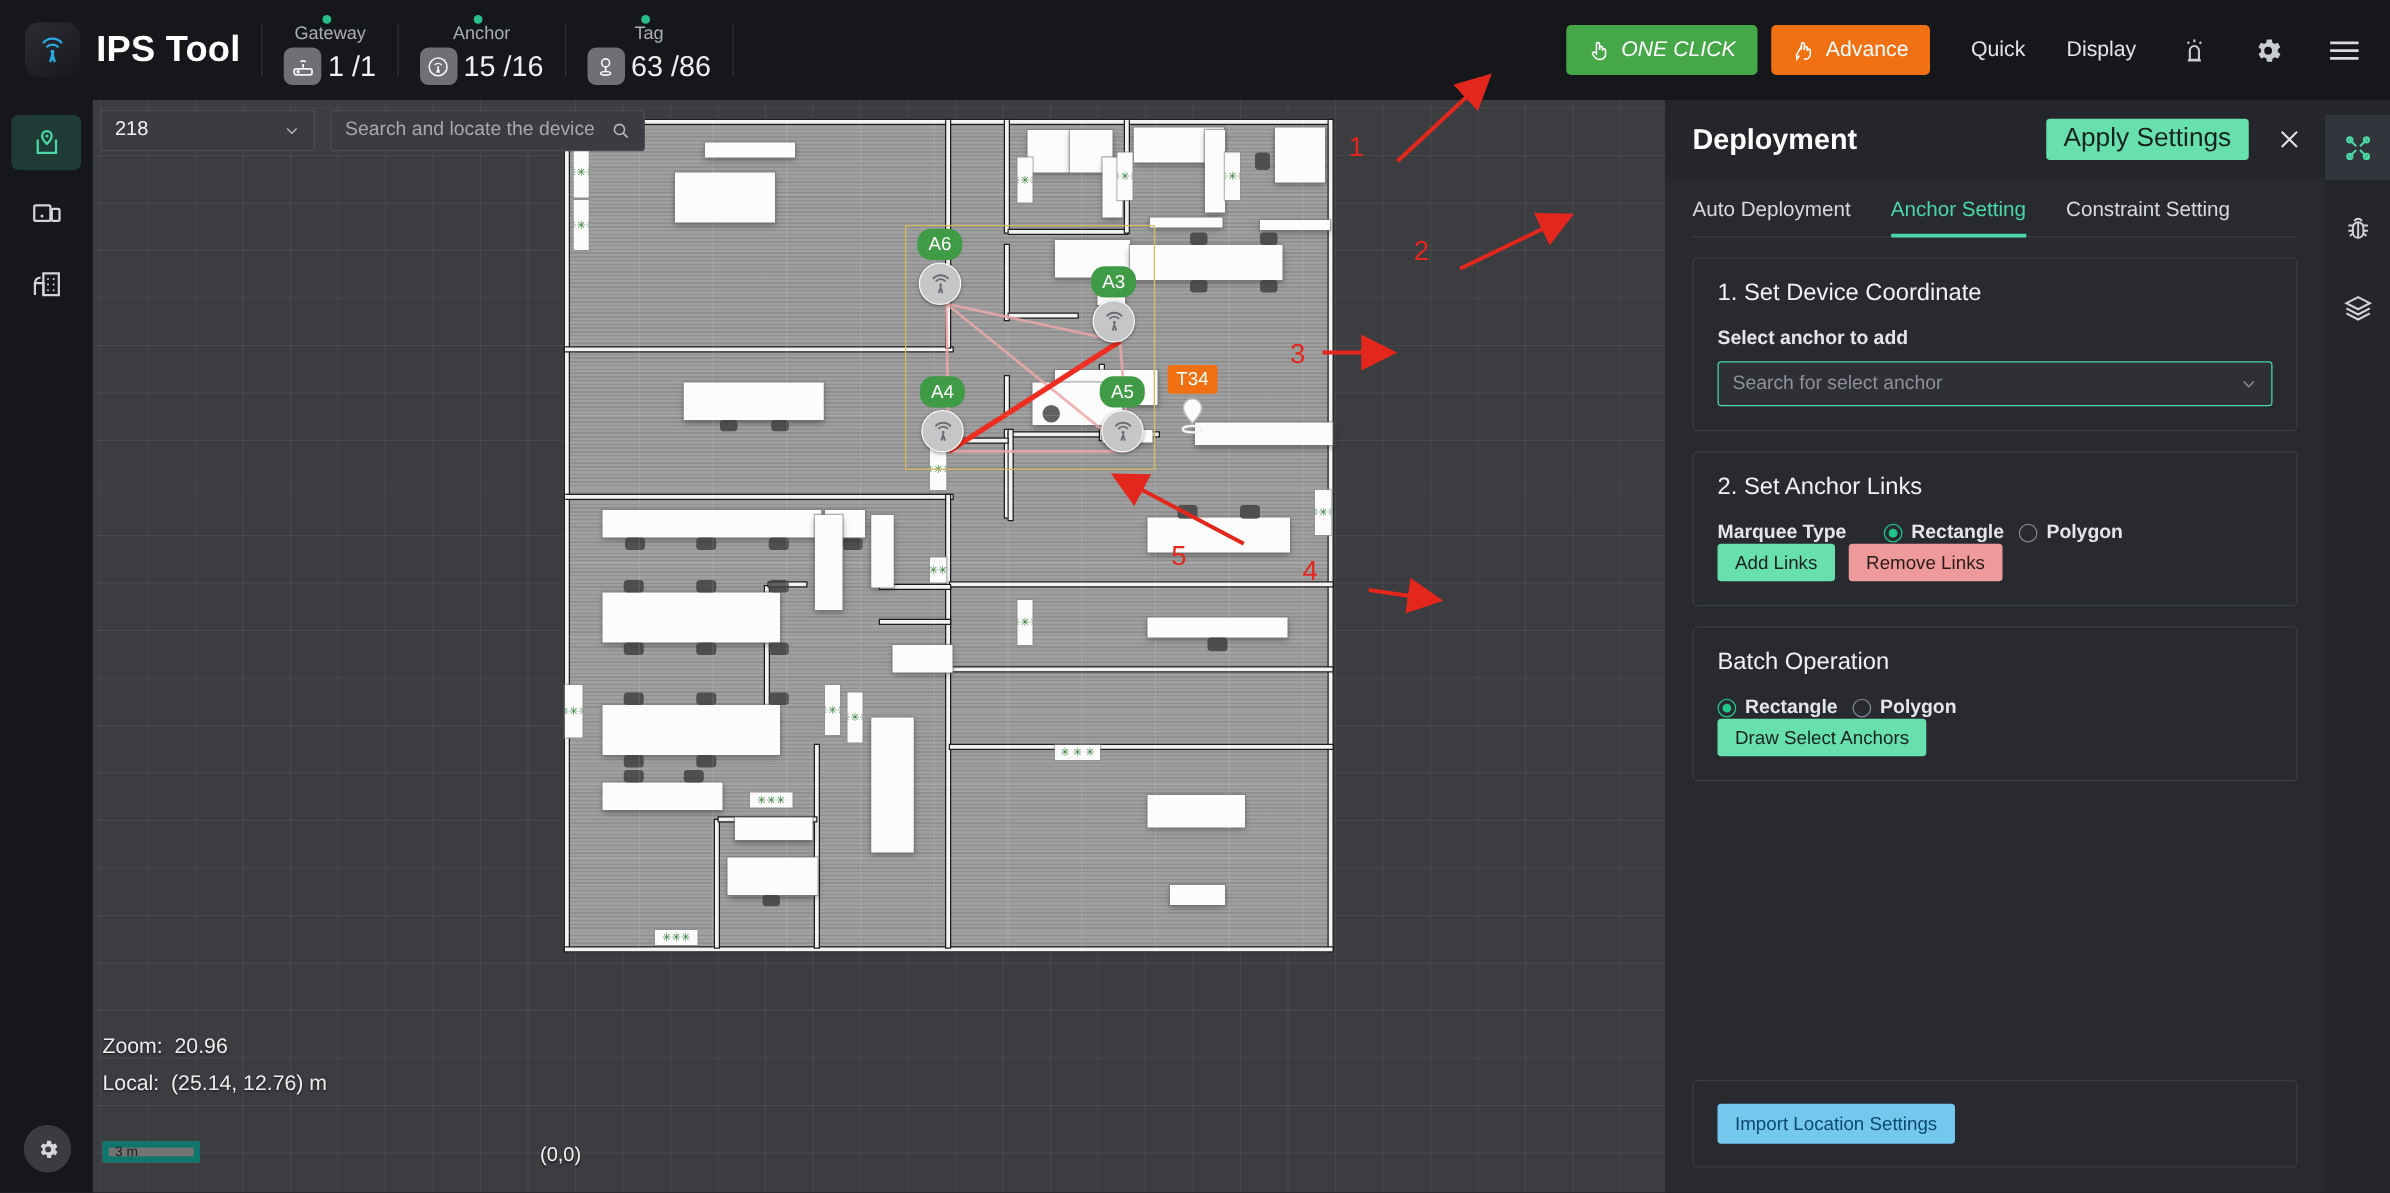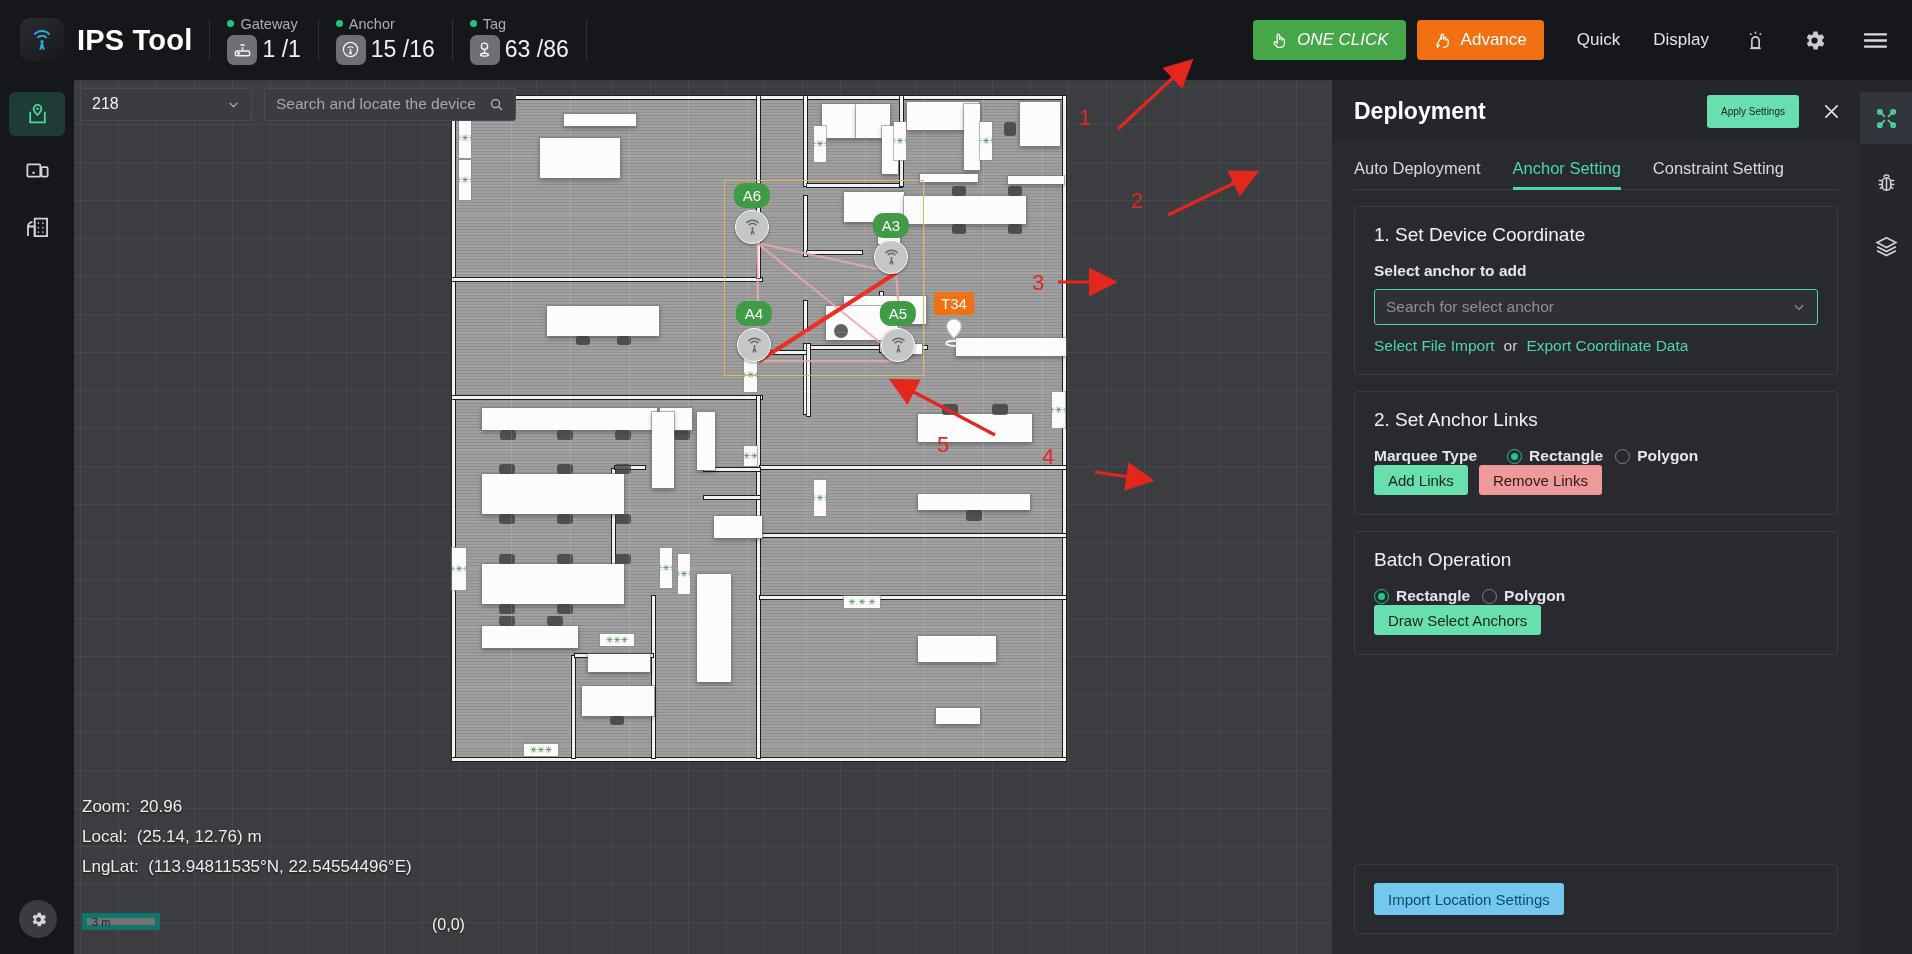--- a/index.html
+++ b/index.html
@@ -24,21 +24,21 @@
     display: flex; align-items: center; justify-content: center;
     flex: none;
   }
   .brand {
     color: #ffffff; font-size: 29px; font-weight: bold; margin-left: 13px;
     letter-spacing: .2px; white-space: nowrap;
   }
   .vdiv { width: 1px; height: 42px; background: #303238; margin: 0 17px; flex: none; }
 
   .statgrp { display: flex; flex-direction: column; justify-content: center; flex: none; }
-  .statgrp .lbl { display: flex; align-items: center; font-size: 14.5px; color: #a9adb5; margin-bottom: 3px; }
+  .statgrp .lbl { display: flex; align-items: center; font-size: 14.5px; color: #a9adb5; margin-bottom: 3px; flex-direction: column; }
   .dot { width: 7px; height: 7px; border-radius: 50%; background: #27c08a; margin-right: 6px; flex:none; }
   .statgrp .val { display: flex; align-items: center; }
   .sicon {
     width: 30px; height: 30px; border-radius: 7px; background: #6e7076;
     display: flex; align-items: center; justify-content: center; margin-right: 5px; flex:none;
   }
   .statgrp .num { color: #f0f1f3; font-size: 23px; white-space: nowrap; }
 
   .spacer { flex: 1 1 auto; }
 
@@ -181,21 +181,21 @@
     position: absolute; left: 1332px; top: 80px; width: 528px; height: 874px;
     background: #292a30; z-index: 20;
   }
   .rp-head {
     height: 62px; display: flex; align-items: center; padding: 0 0 0 22px;
     background: #25262b;
   }
   .rp-title { color: #fff; font-size: 23px; font-weight: bold; }
   .btn-apply {
     background: #67e0ad; color: #16221d; border: none; border-radius: 3px;
-    height: 33px; padding: 0 14px; font-size: 10px; font-family: inherit; cursor: pointer;
+    height: 33px; padding: 0 14px; font-size: 21px; font-family: inherit; cursor: pointer;
     white-space: nowrap;
   }
   .closex { margin: 0 18px 0 22px; cursor: pointer; display:flex; }
 
   .tabs {
     display: flex; align-items: flex-end; height: 48px;
     border-bottom: 1px solid #3a3c43; margin: 0 22px; gap: 32px;
   }
   .tab {
     color: #d7d9dd; font-size: 16.5px; padding-bottom: 11px; cursor: pointer; position: relative;
@@ -619,24 +619,20 @@
 
     <div class="infotext">
       <div>
         <span>Zoom:</span>
         &nbsp;<span>20.96</span>
       </div>
       <div>
         <span>Local:</span>
         &nbsp;<span>(25.14,  12.76)  m</span>
       </div>
-      <div>
-        <span>LngLat:</span>
-        &nbsp;<span>(113.94811535°N,  22.54554496°E)</span>
-      </div>
     </div>
 
     <div class="scalebar">3 m</div>
     <div class="origin" style="left:358px;bottom:20px">(0,0)</div>
   </div>
 
   <div class="rpanel">
     <div class="rp-head">
       <div class="rp-title">Deployment</div>
       <div class="spacer"></div>
@@ -655,25 +651,20 @@
     </div>
 
     <div class="card">
       <h3>1. Set Device Coordinate</h3>
       <div class="sub">Select anchor to add</div>
       <div class="selanchor">
         <span class="ph">Search for select anchor</span>
         <svg width="14" height="14" viewBox="0 0 24 24" fill="none" stroke="#8e9198" stroke-width="2">
             <path d="M5 9l7 7 7-7"></path>
           </svg>
-      </div>
-      <div class="linkrow">
-        <span class="glink">Select File Import</span>
-        <span>or</span>
-        <span class="glink">Export Coordinate Data</span>
       </div>
     </div>
 
     <div class="card">
       <h3>2. Set Anchor Links</h3>
       <div class="radiorow">
         <span class="mq">Marquee Type</span>
         <span class="ropt">
           <span class="radio on"></span>
           <span>Rectangle</span>

